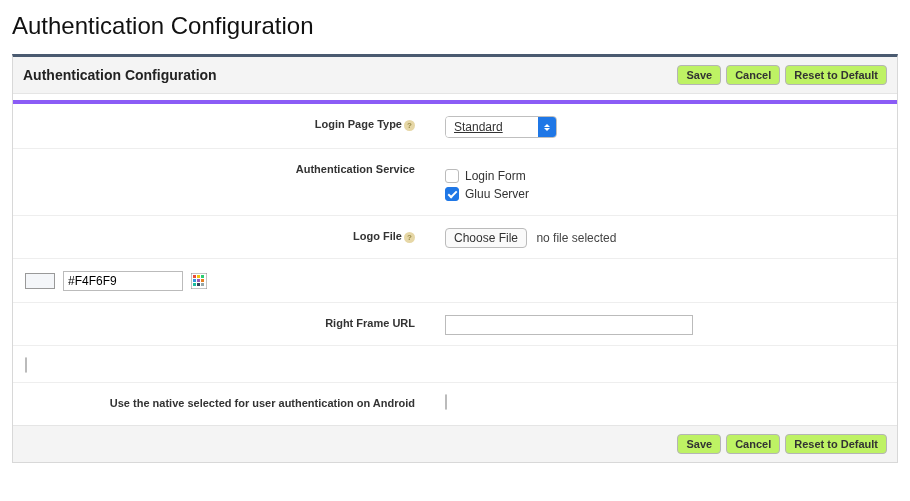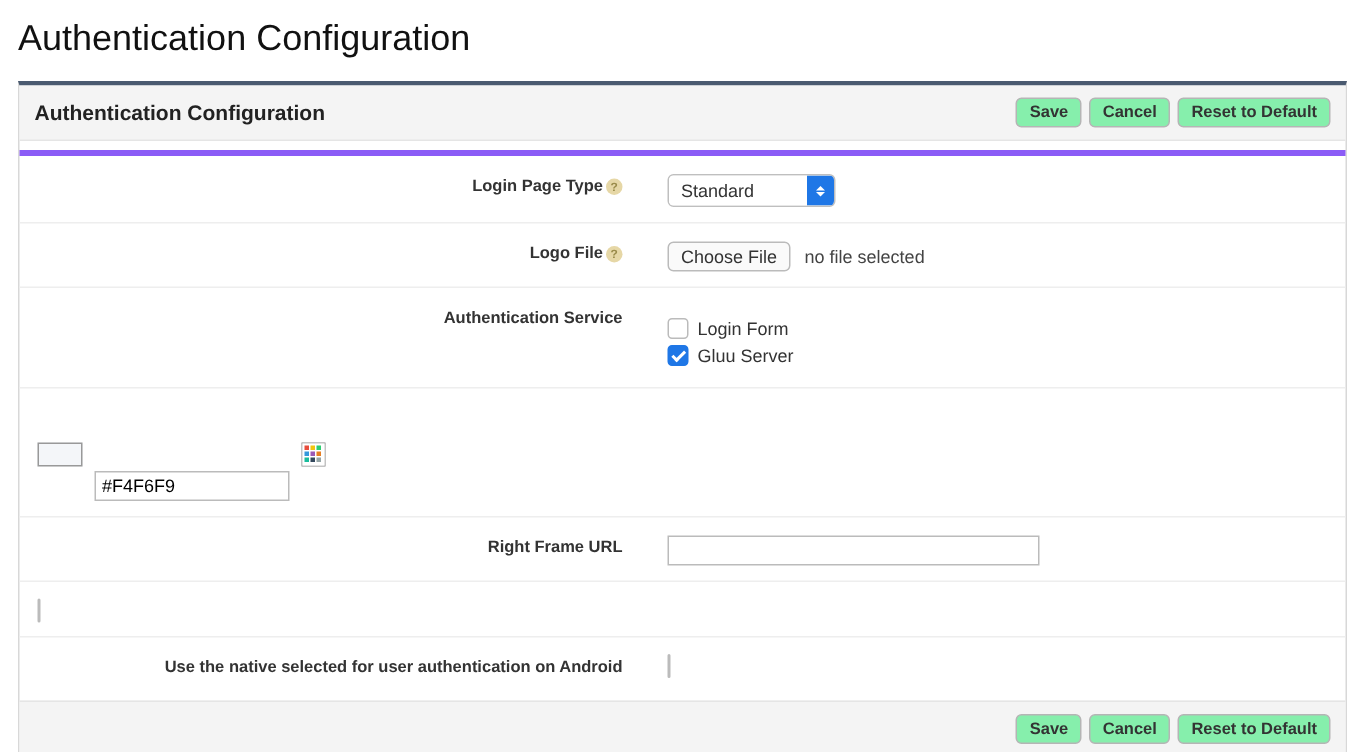--- a/index.html
+++ b/index.html
@@ -34,21 +34,21 @@
   .panel-title {
     font-size: 14px;
     font-weight: 700;
     color: #222;
   }
   .btn-group { display: flex; gap: 5px; }
   .btn {
     font-size: 11px;
     font-weight: 700;
     color: #333;
-    background: #86efac;
+    background: #bef264;
     border: 1px solid #b5b5b5;
     border-radius: 4px;
     padding: 3px 8px;
     cursor: pointer;
   }
   .form-row {
     display: flex;
     align-items: flex-start;
     padding: 10px 0 10px 0;
     border-top: 1px solid #eee;
@@ -78,20 +78,21 @@
   }
   .form-control { padding-top: 2px; }
   .select-wrap {
     display: inline-flex;
     align-items: stretch;
     border: 1px solid #bfbfbf;
     border-radius: 4px;
     overflow: hidden;
     height: 22px;
     background: #fff;
+    text-decoration: underline;
   }
   .select-value {
     padding: 0 8px;
     min-width: 92px;
     font-size: 12px;
     line-height: 20px;
     background: #fff;
   }
   .select-caret {
     width: 18px;
@@ -162,21 +163,21 @@
     width: 30px; height: 16px;
     border: 1px solid #999;
   }
   .text-input {
     height: 20px;
     border: 1px solid #bbb;
     padding: 0 4px;
     font-size: 12px;
     font-family: inherit;
   }
-  .text-input.medium { width: 130px; margin-top: 43px; }
+  .text-input.medium { width: 120px; }
   .text-input.wide { width: 248px; margin-left: 12px; }
   .palette-icon {
     width: 16px; height: 16px;
     cursor: pointer;
   }
   .panel-footer {
     display: flex;
     justify-content: flex-end;
     padding: 8px 10px;
     background: #f4f4f4;
@@ -210,40 +211,40 @@
           <div class="select-value">Standard</div>
           <div class="select-caret">
             <div class="caret-up"></div>
             <div class="caret-down"></div>
           </div>
         </div>
       </div>
     </div>
 
     <div class="form-row">
+      <div class="form-label">Authentication Service</div>
+      <div class="form-control">
+        <div class="checkbox-row" style="margin-top:8px;">
+          <span class="cb"></span>
+          <span>Login Form</span>
+        </div>
+        <div class="checkbox-row">
+          <span class="cb checked"></span>
+          <span>Gluu Server</span>
+        </div>
+      </div>
+    </div>
+
+    <div class="form-row">
       <div class="form-label">
         <span>Logo File</span><span class="help-icon">?</span>
       </div>
       <div class="form-control" style="margin-left:12px;">
         <span class="file-btn">Choose File</span>
         <span class="file-status">no file selected</span>
-      </div>
-    </div>
-
-    <div class="form-row">
-      <div class="form-label">Authentication Service</div>
-      <div class="form-control">
-        <div class="checkbox-row" style="margin-top:8px;">
-          <span class="cb"></span>
-          <span>Login Form</span>
-        </div>
-        <div class="checkbox-row">
-          <span class="cb checked"></span>
-          <span>Gluu Server</span>
-        </div>
       </div>
     </div>
 
     <div class="form-row">
       <div class="form-control">
         <div class="swatch-input-row">
           <div class="swatch" style="background:#F4F6F9;"></div>
           <input class="text-input medium" type="text" value="#F4F6F9" style="">
           <svg class="palette-icon" viewBox="0 0 16 16">
             <rect x="0" y="0" width="16" height="16" fill="#fff" stroke="#888"></rect>

